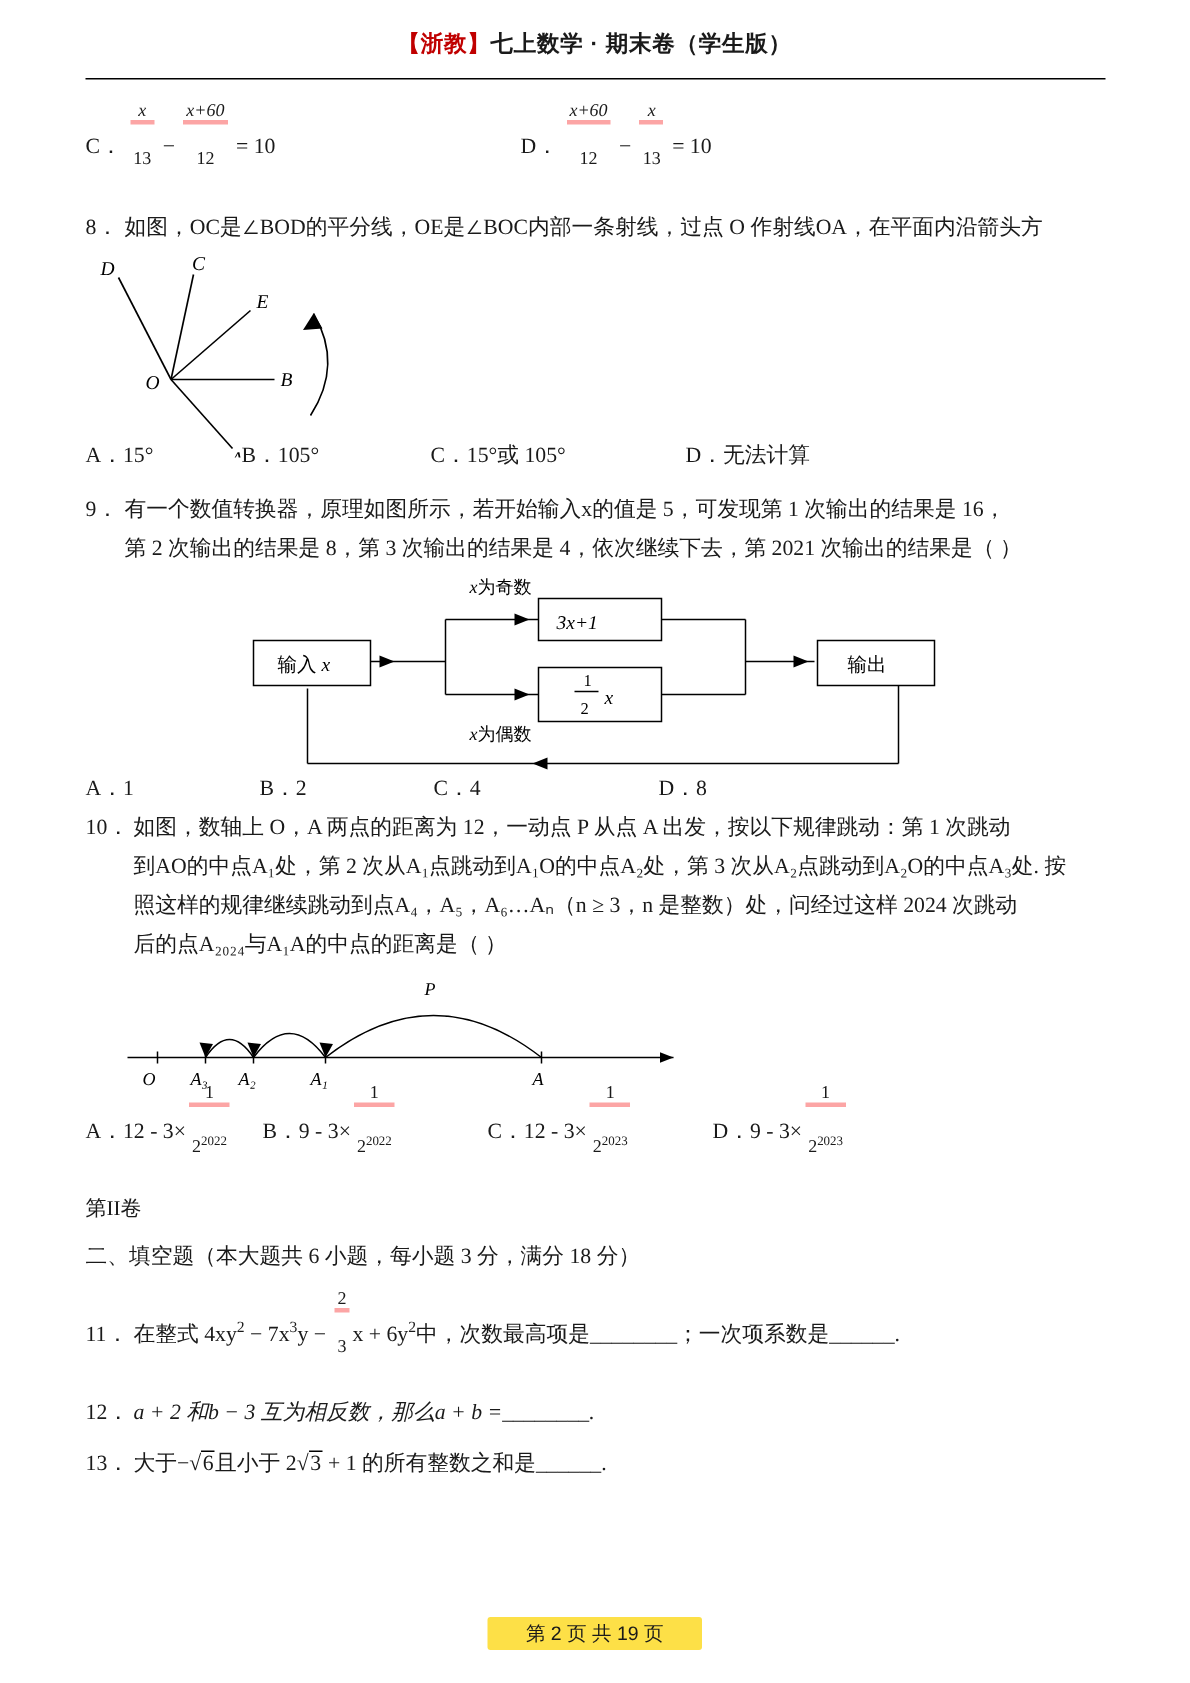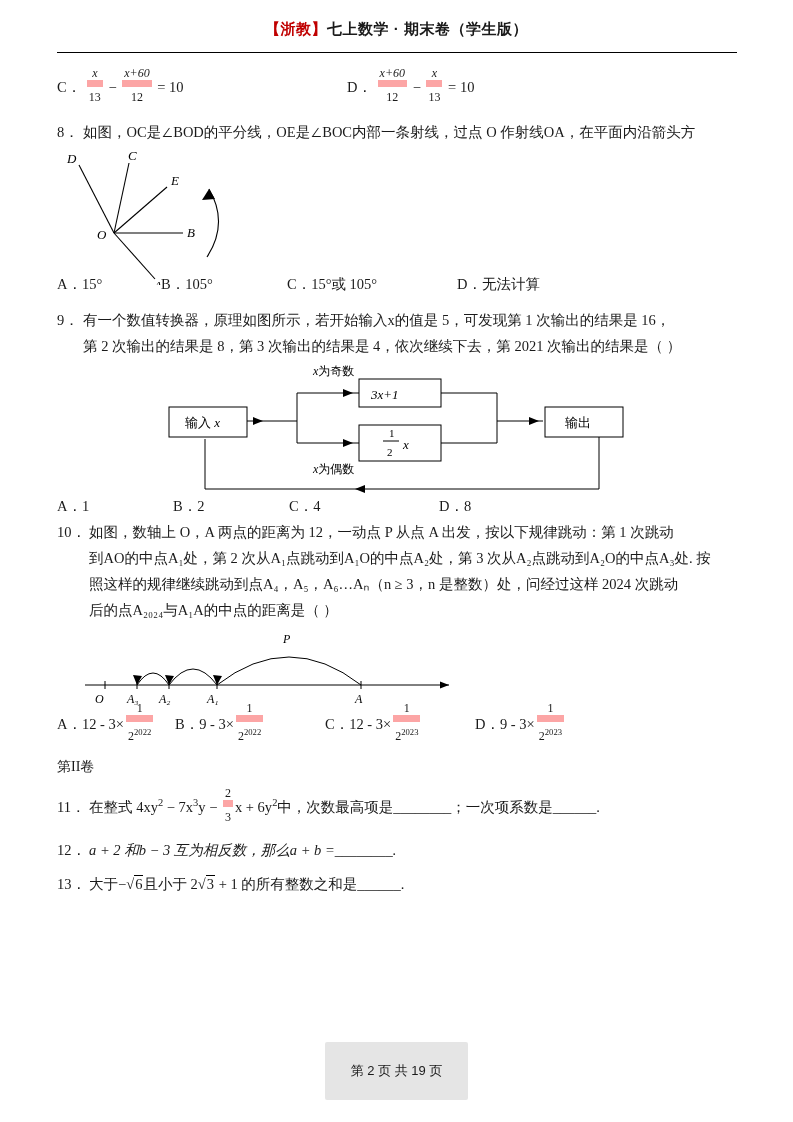--- a/index.html
+++ b/index.html
@@ -50,34 +50,34 @@
     display:inline-block;
     vertical-align:middle;
     text-align:center;
     font-size:12px;
     line-height:13px;
     margin:0 2px;
     position:relative;
     top:-1px;
   }
   .frac .num{display:block;padding:0 2px;}
-  .frac .den{display:block;border-top:7px solid #fca5a5;padding:4px 2px;}
+  .frac .den{display:block;border-top:3px solid #fca5a5;padding:16px 2px;}
   .indent{margin-left:26px;}
   .qnum{display:inline-block;min-width:26px;}
   .footer{
     position:absolute;
     left:0;bottom:22px;width:793px;
     text-align:center;
     font-size:13px;
     font-family:"Liberation Sans", sans-serif;
   }
   .footer .bar{
     display:inline-block;
-    background:#e5e5e5;
-    padding:20px 26px;
+    background:#fde047;
+    padding:2px 26px;
     border-radius:2px;
   }
   .centerline{
     text-align:left;
     font-size:14px;
     line-height:26px;
   }
   .sec-title{
     font-size:14.5px;
     line-height:28px;
@@ -266,20 +266,21 @@
       <div class="opt" style="width:150px;">
         <span>C．</span><span>12 - 3×</span><span class="frac"><span class="num">1</span><span class="den"><span>2</span><sup>2023</sup></span></span>
       </div>
       <div class="opt">
         <span>D．</span><span>9 - 3×</span><span class="frac"><span class="num">1</span><span class="den"><span>2</span><sup>2023</sup></span></span>
       </div>
     </div>
 
     <div class="centerline" style="margin-top:6px;">第II卷</div>
 
+    <div class="sec-title" style="margin-top:4px;">二、填空题（本大题共 6 小题，每小题 3 分，满分 18 分）</div>
 
     <div class="qline" style="margin-top:8px;">
       <span class="qnum" style="min-width:32px;">11．</span><span>在整式 4xy</span><sup>2</sup><span> − 7x</span><sup>3</sup><span>y − </span><span class="frac"><span class="num">2</span><span class="den">3</span></span><span>x + 6y</span><sup>2</sup><span>中，次数最高项是________；一次项系数是______.</span>
     </div>
 
     <div class="qline" style="margin-top:8px;">
       <span class="qnum" style="min-width:32px;">12．</span><span class="mi">a + 2 和b − 3 互为相反数，那么a + b =________.</span>
     </div>
 
     <div class="qline" style="margin-top:8px;">

